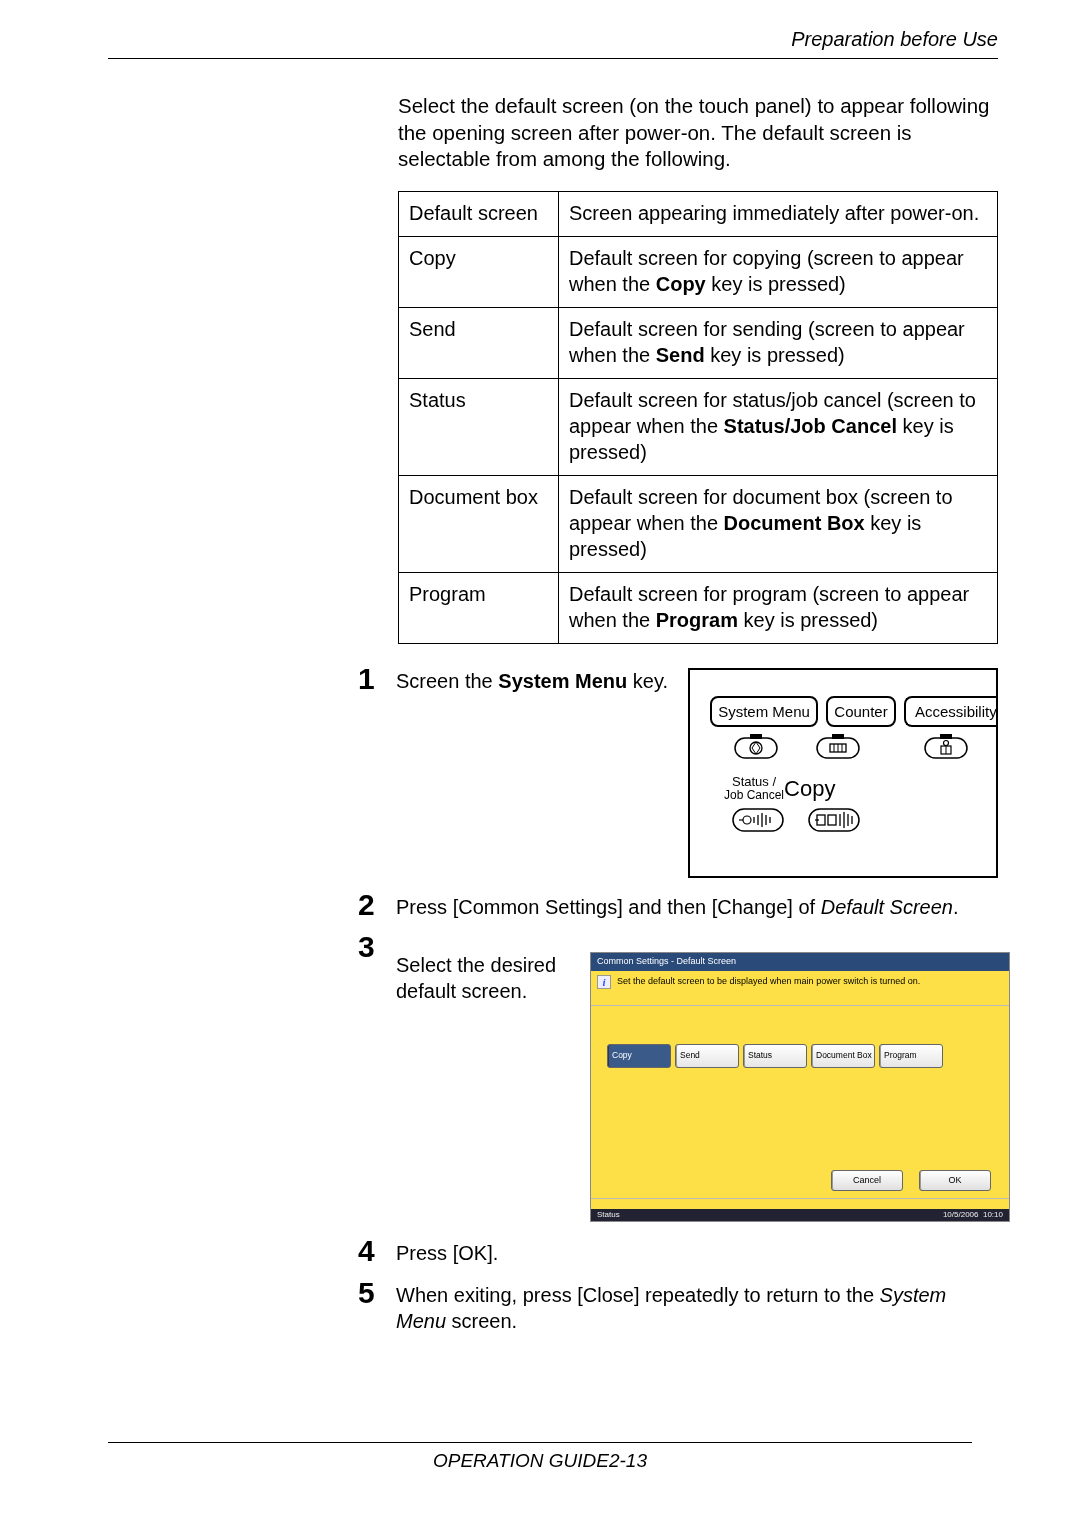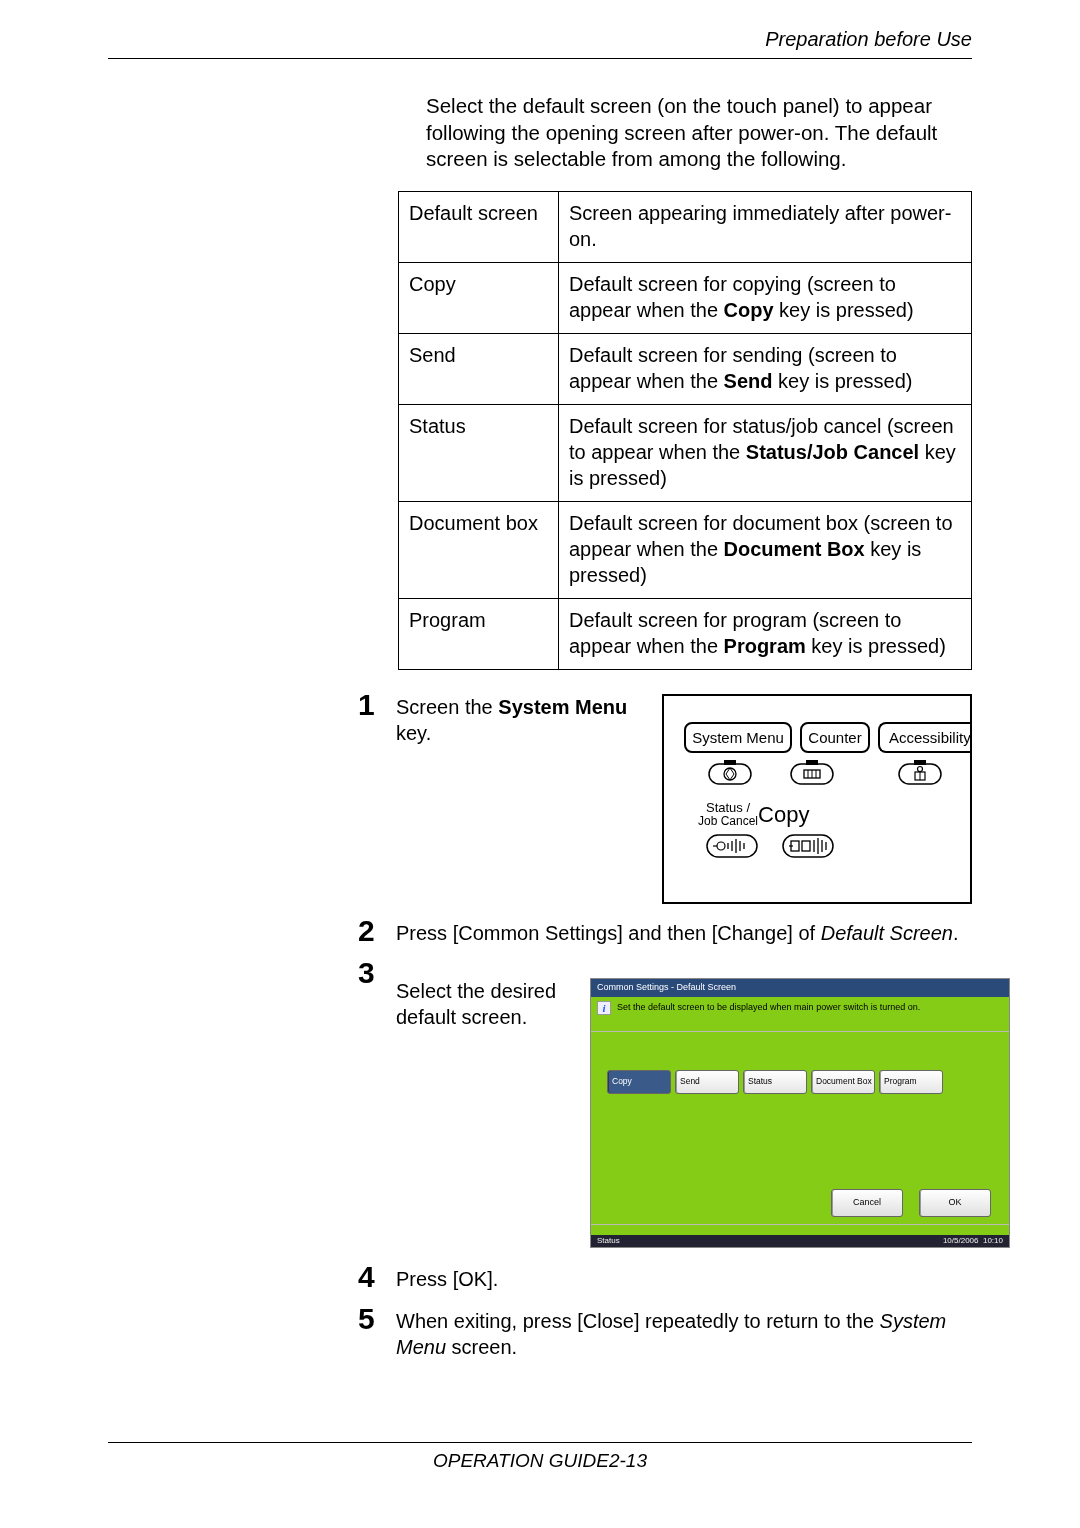--- a/index.html
+++ b/index.html
@@ -7,21 +7,21 @@
     font-family: Arial, Helvetica, sans-serif;
     background: #fff;
     color: #000;
     width: 1080px;
     height: 1528px;
     position: relative;
     font-size: 20.5px;
     line-height: 1.3;
   }
   .page {
-    padding: 56px 108px 54px 108px;
+    padding: 56px 82px 54px 108px;
     width: 100%;
     height: 100%;
     position: relative;
   }
   .header-line {
     border-top: 1.5px solid #000;
     margin-bottom: 34px;
   }
   .header-text {
     text-align: right;
@@ -34,21 +34,20 @@
     font-weight: bold;
     font-size: 26px;
     margin-top: 38px;
     margin-bottom: 24px;
   }
   .indent-block {
     margin-left: 290px;
   }
   .intro-text {
     margin-bottom: 18px;
-    margin-left: 28px;
   }
   table.options {
     border-collapse: collapse;
     width: 100%;
     margin-bottom: 22px;
   }
   table.options td {
     border: 1.5px solid #000;
     padding: 8px 10px 10px 10px;
     vertical-align: top;
@@ -138,21 +137,21 @@
 
   .step3-wrap { display:flex; gap:14px;margin-top:16px; }
   .step3-text { width: 180px; }
 
   .screenshot {
     width: 420px;
     height: 270px;
     border: 1px solid #888;
     position: relative;
     font-size: 9px;
-    background:#84cc16;
+    background:#fde047;
   }
   .ss-titlebar {
     background: #2a4a7a;
     color: #fff;
     font-size: 9px;
     padding: 3px 6px;
   }
   .ss-info {
     display:flex;
     align-items:center;
@@ -194,21 +193,21 @@
     box-shadow: inset 1px 0 0 #999;
   }
   .ss-btn.selected {
     background: #3a5a8a;
     color:#fff;
     box-shadow: inset 1px 0 0 #335;
   }
   .ss-action {
     position:absolute;
     bottom: 30px;
-    height:28px;
+    height:21px;
     width:72px;
     border:1px solid #666;
     border-radius:3px;
     background:linear-gradient(#fff,#e0e0e0);
     font-size:9px;
     display:flex;
     align-items:center;
     justify-content:center;
     box-shadow: inset 1px 0 0 #999;
   }

